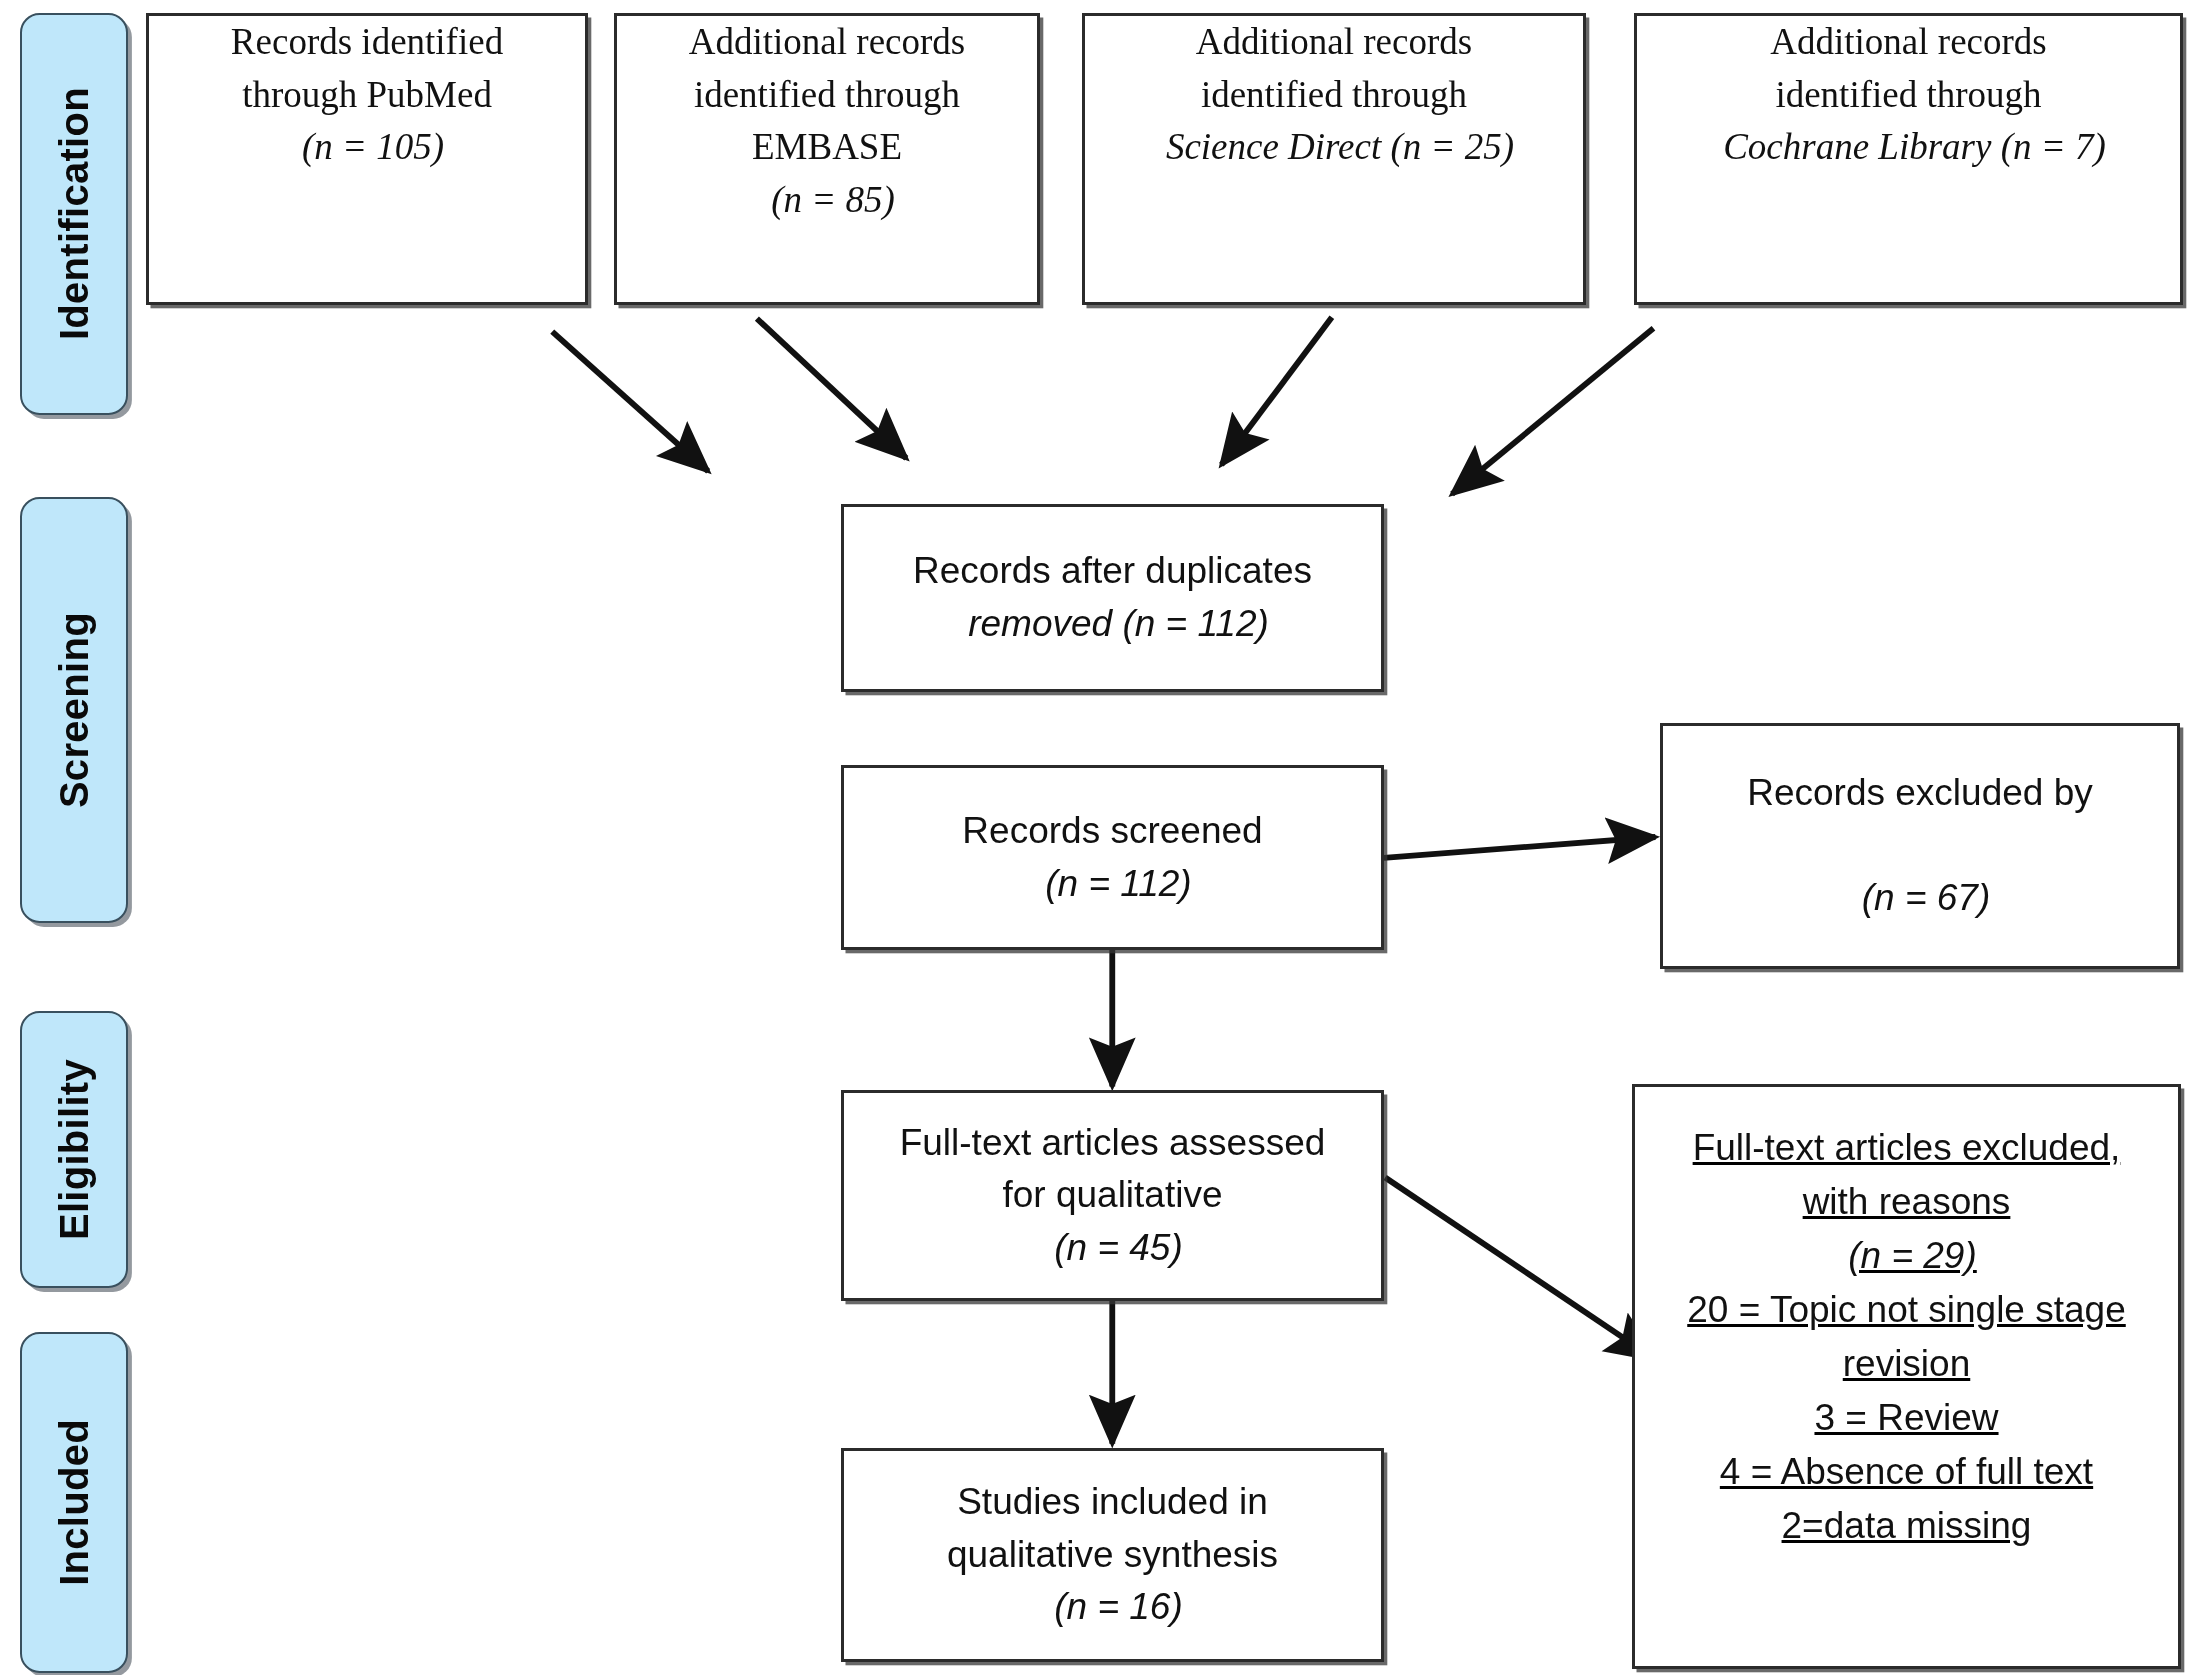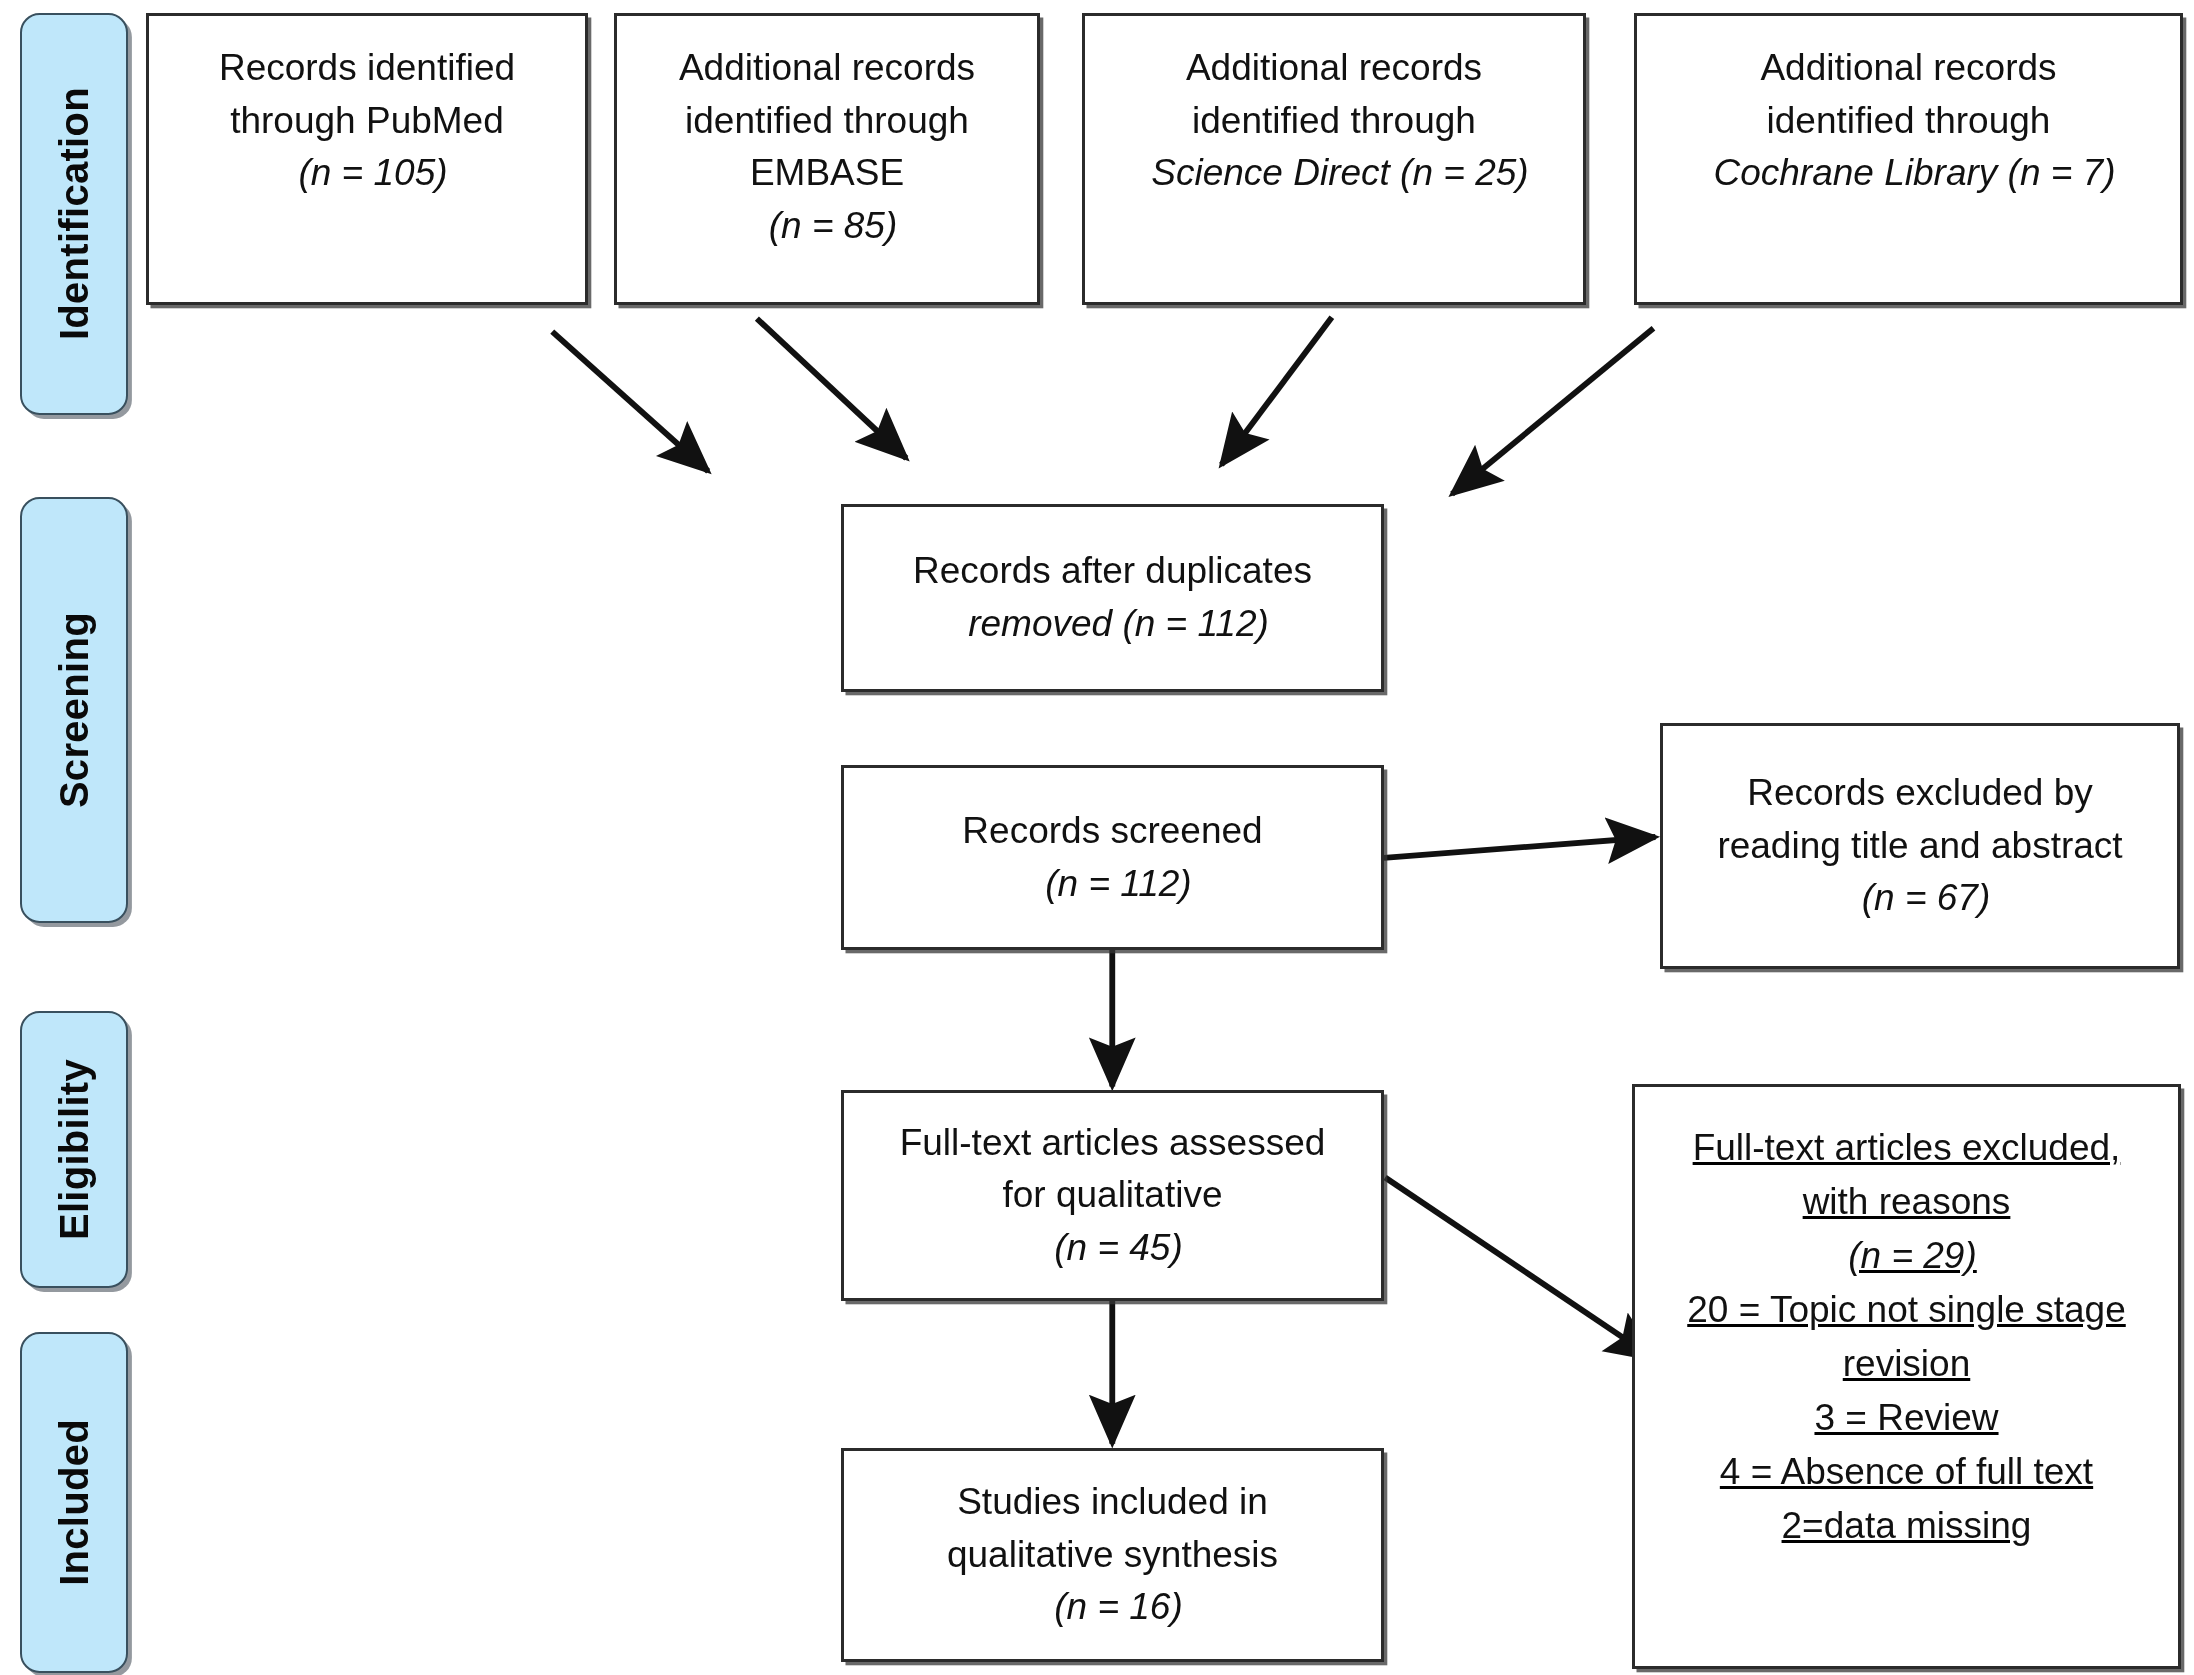--- a/index.html
+++ b/index.html
@@ -53,21 +53,21 @@
   .flow-box .box-text {
     text-align: center;
     font-size: 37px;
     line-height: 1.42;
     color: #111111;
     padding: 0 17px;
     white-space: pre-line;
   }
   .flow-box.top-align .box-text {
     align-self: flex-start;
-    padding-top: 26px;
+    font-family: Liberation Serif, serif;
   }
   .flow-box.reasons .box-text {
     align-self: flex-start;
     padding-top: 34px;
     line-height: 1.46;
   }
   .em-n { font-style: italic; margin-left: 12px; }
 
   
   #connectors {
@@ -139,21 +139,21 @@
 
   <div class="flow-box" style="left:841px; top:504px; width:543px; height:188px;">
     <div class="box-text"><span>Records after duplicates</span><br><span class="em-n">removed (n = 112)</span></div>
   </div>
 
   <div class="flow-box" style="left:841px; top:765px; width:543px; height:185px;">
     <div class="box-text"><span>Records screened</span><br><span class="em-n">(n = 112)</span></div>
   </div>
 
   <div class="flow-box" style="left:1660px; top:723px; width:520px; height:246px;">
-    <div class="box-text"><span>Records excluded by</span><br><span>reading title and abstract</span><br><span class="em-n">(n = 67)</span></div>
+    <div class="box-text"><span>Records excluded by</span><br><br><span class="em-n">(n = 67)</span></div>
   </div>
 
   <div class="flow-box" style="left:841px; top:1090px; width:543px; height:211px;">
     <div class="box-text"><span>Full-text articles assessed</span><br><span>for qualitative</span><br><span class="em-n">(n = 45)</span></div>
   </div>
 
   <div class="flow-box reasons" style="left:1632px; top:1084px; width:549px; height:585px;text-decoration:underline;">
     <div class="box-text"><span>Full-text articles excluded,</span><br><span>with reasons</span><br><span class="em-n">(n = 29)</span><br><span>20 = Topic not single stage
 revision
 3 = Review

